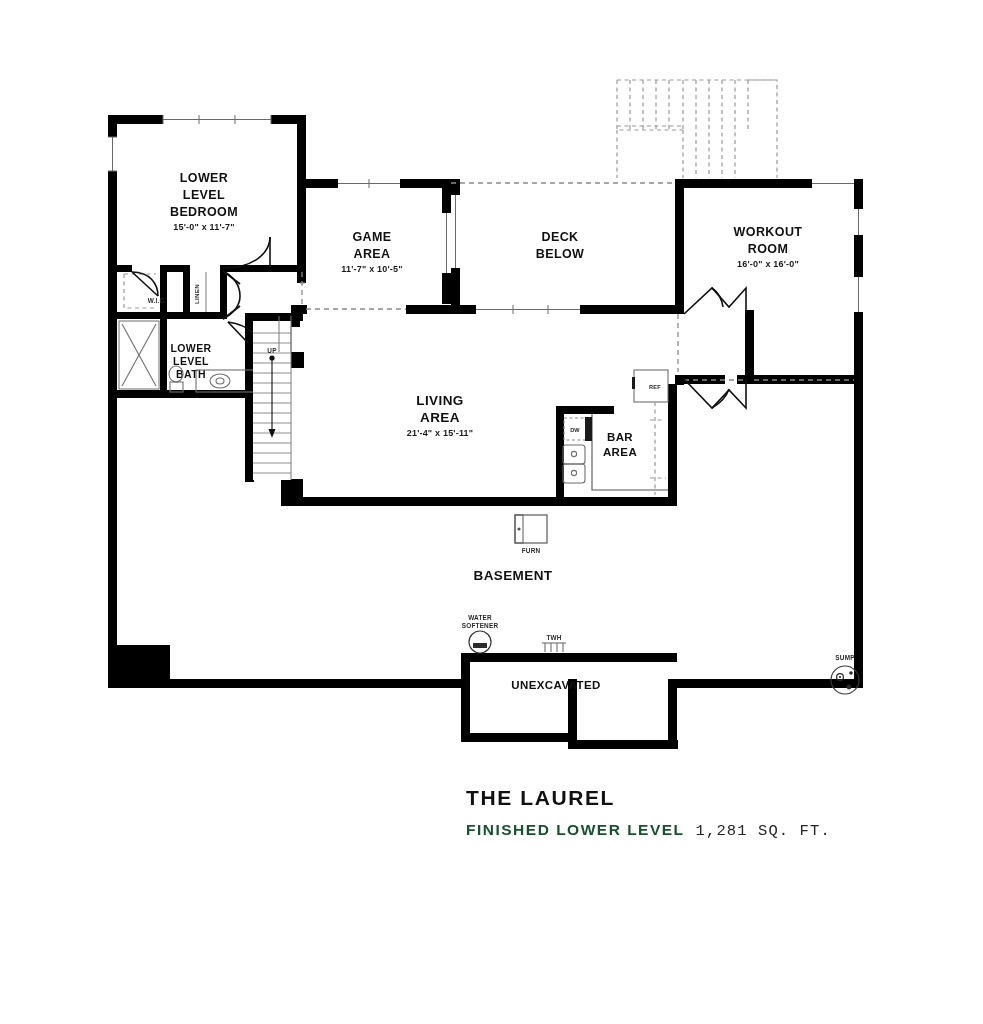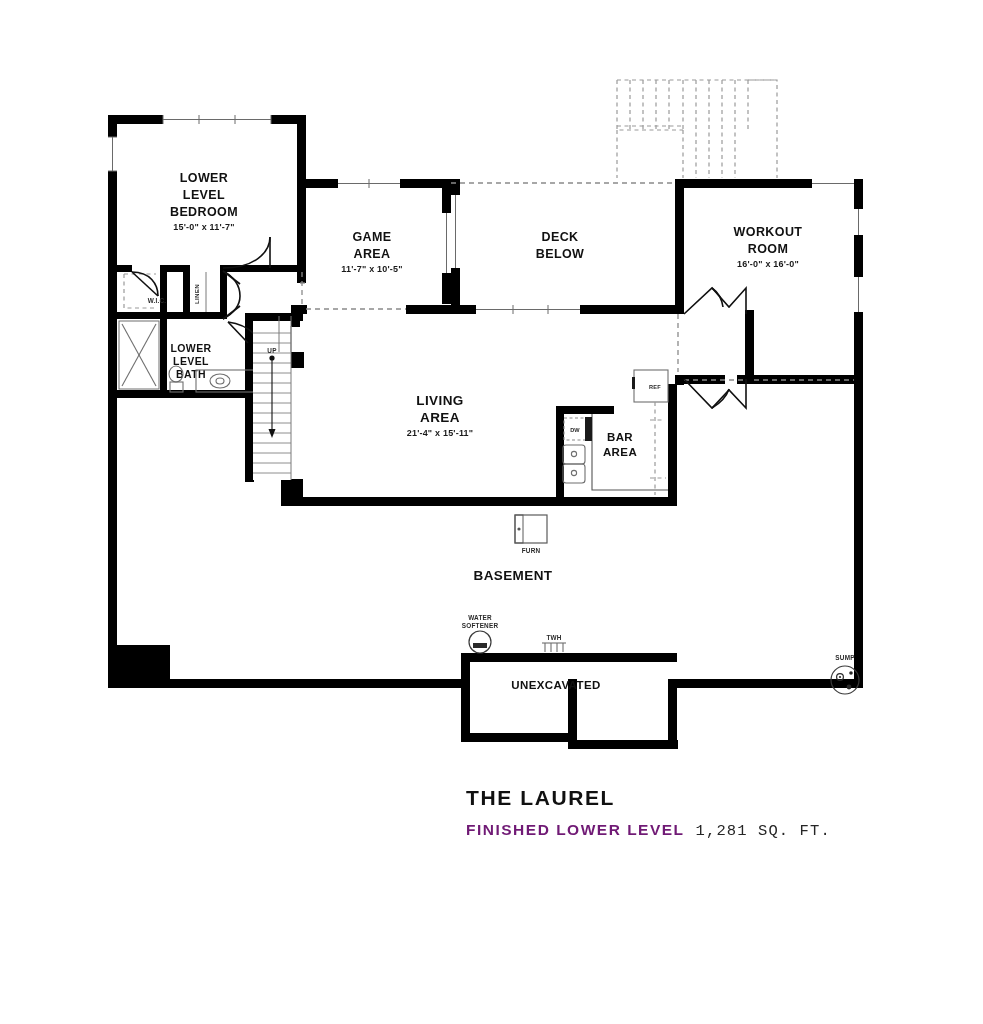--- a/index.html
+++ b/index.html
@@ -74,21 +74,21 @@
   #title-block .t2row{
     display:flex;
     align-items:baseline;
     gap:11px;
   }
   #title-block .t2{
     font-family:"Liberation Sans", sans-serif;
     font-weight:bold;
     font-size:15.5px;
     letter-spacing:1.5px;
-    color:#701a75;
+    color:#14532d;
   }
   #title-block .t3{
     font-family:Liberation Mono, monospace;
     font-weight:normal;
     font-size:15.5px;
     letter-spacing:1.1px;
     color:#262626;
   }
 </style>
 </head>

